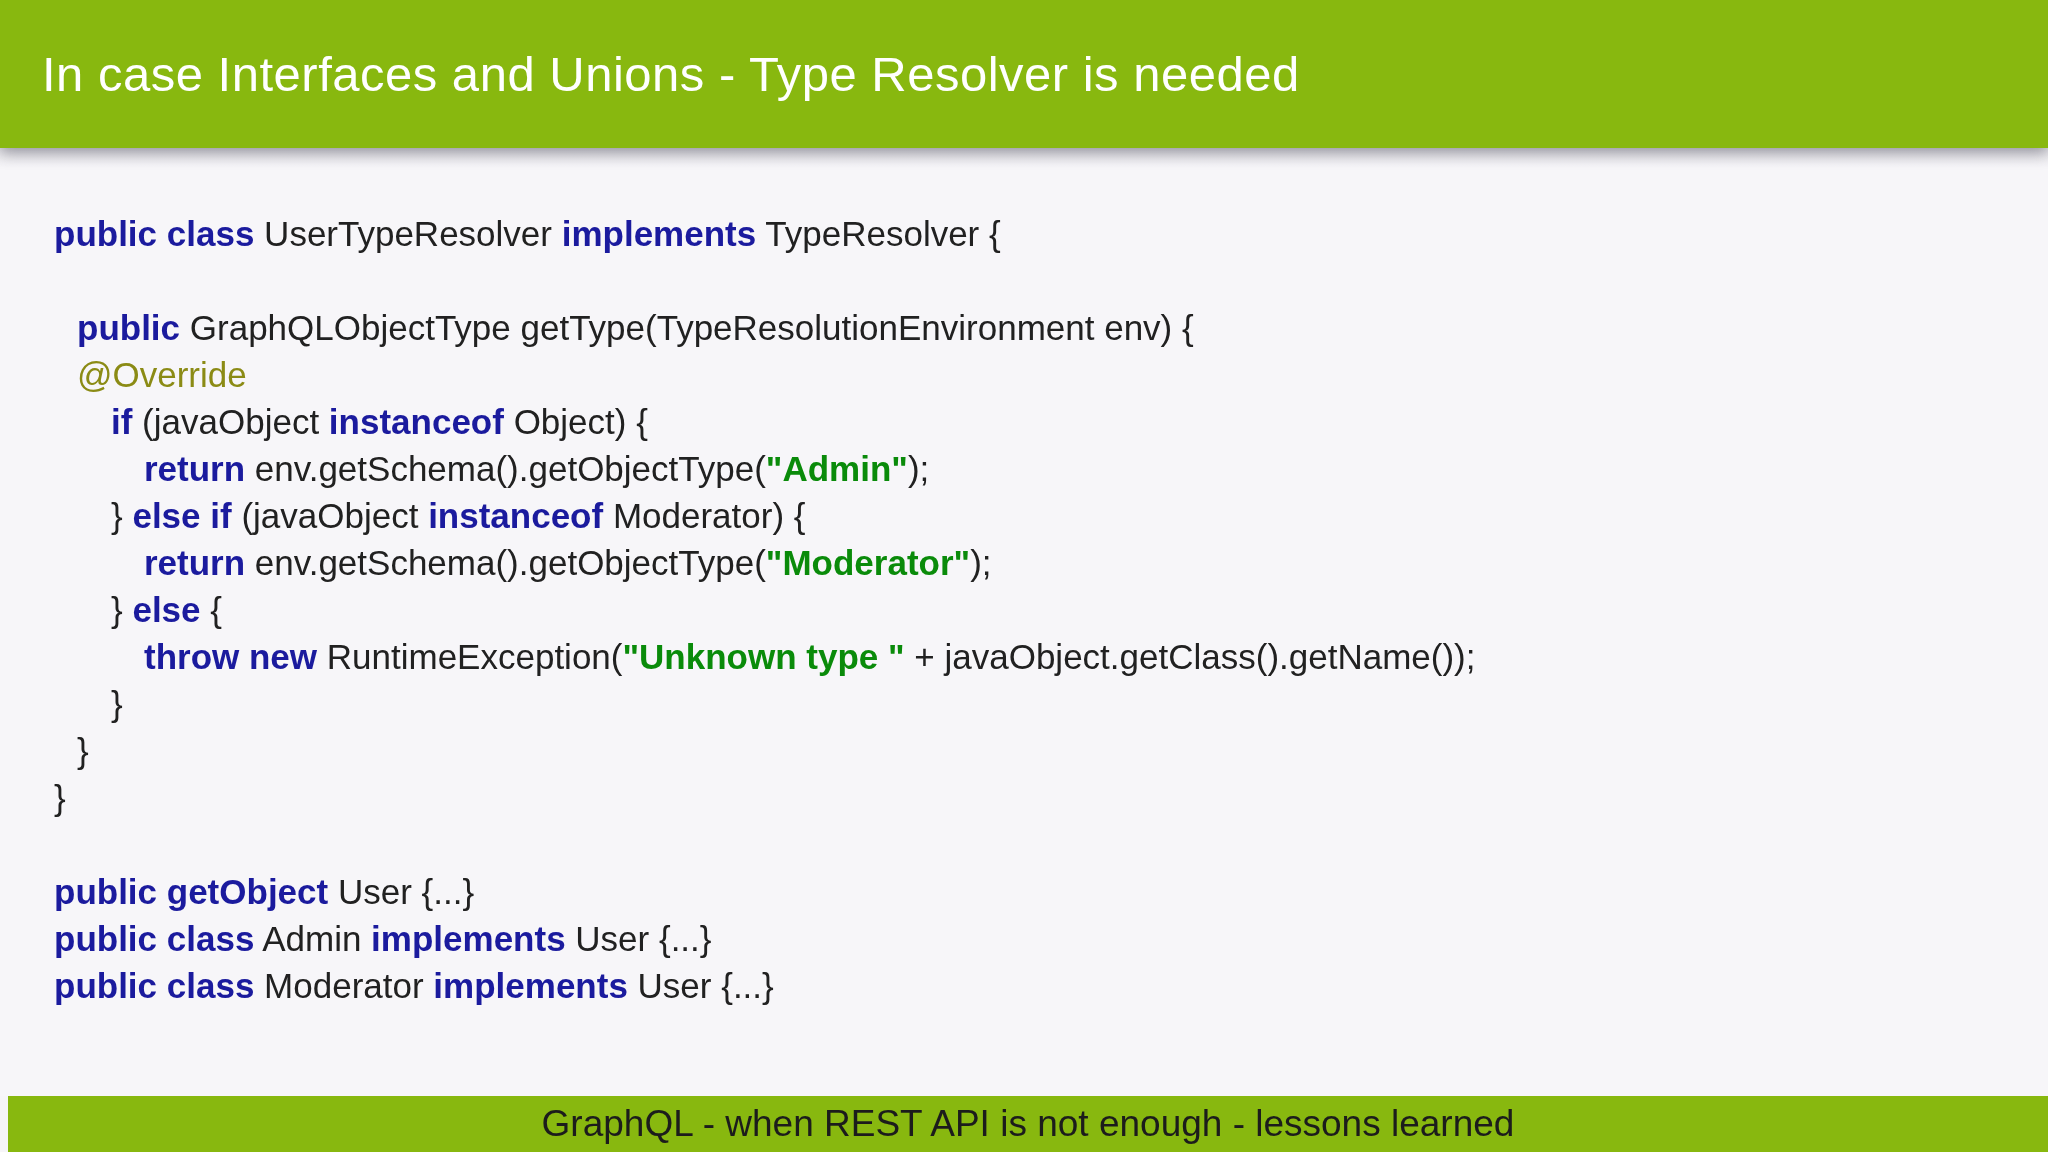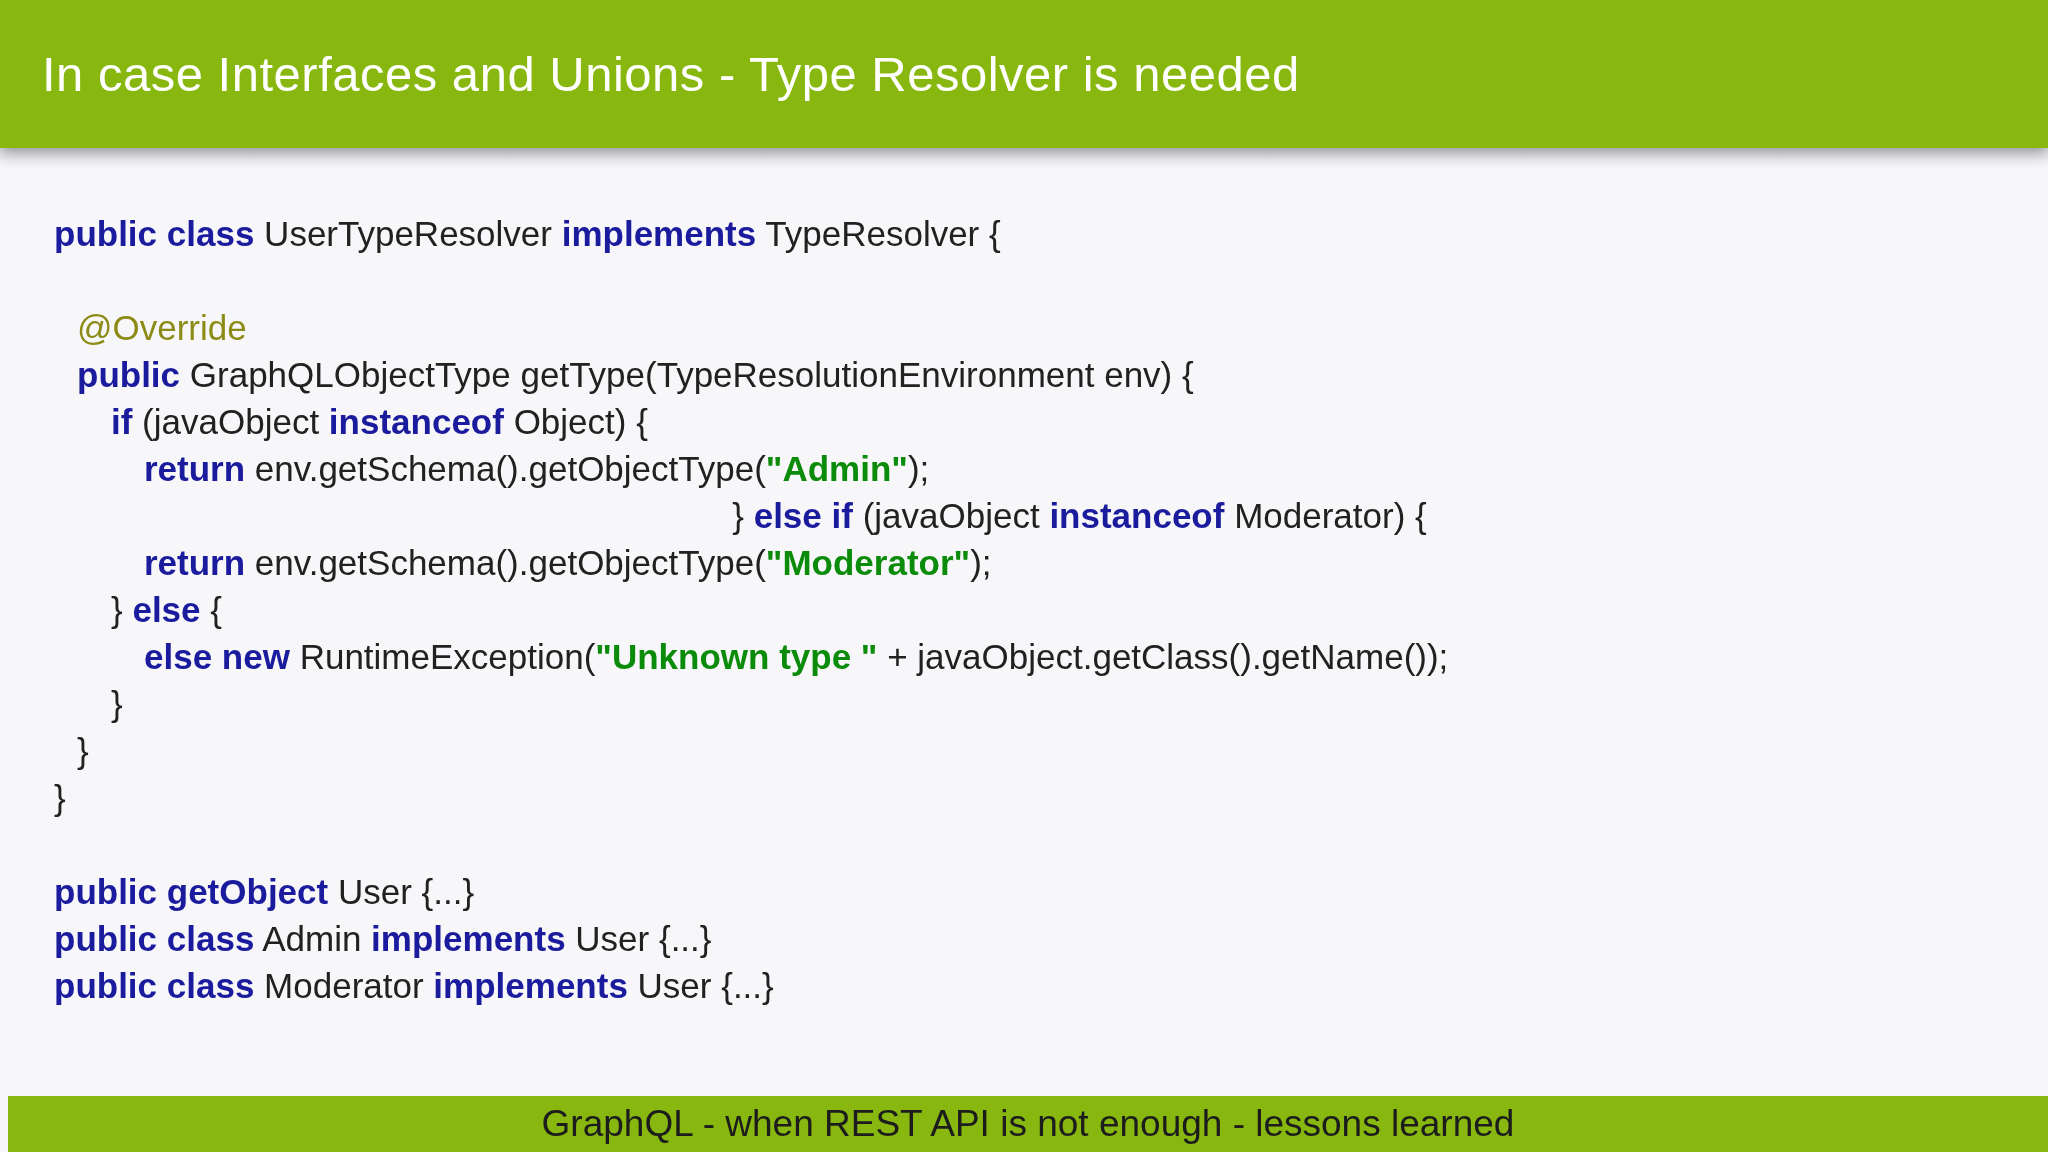--- a/index.html
+++ b/index.html
@@ -84,28 +84,28 @@
 <div class="slide">
 
   <header class="slide-header">
     <h1 class="slide-title">In case Interfaces and Unions - Type Resolver is needed</h1>
   </header>
 
   <main class="code-area">
     <div>
         <div class="code-line" style="padding-left: 0px;"><span class="tok tok-kw">public class</span><span class="tok tok-pl"> UserTypeResolver </span><span class="tok tok-kw">implements</span><span class="tok tok-pl"> TypeResolver {</span></div>
         <div class="code-line" style="padding-left: 0px;">&nbsp;</div>
+        <div class="code-line" style="padding-left: 23px;"><span class="tok tok-kw">public</span><span class="tok tok-pl"> GraphQLObjectType getType(TypeResolutionEnvironment env) {</span></div>
         <div class="code-line" style="padding-left: 23px;"><span class="tok tok-an">@Override</span></div>
-        <div class="code-line" style="padding-left: 23px;"><span class="tok tok-kw">public</span><span class="tok tok-pl"> GraphQLObjectType getType(TypeResolutionEnvironment env) {</span></div>
         <div class="code-line" style="padding-left: 57px;"><span class="tok tok-kw">if</span><span class="tok tok-pl"> (javaObject </span><span class="tok tok-kw">instanceof</span><span class="tok tok-pl"> Object) {</span></div>
         <div class="code-line" style="padding-left: 90px;"><span class="tok tok-kw">return</span><span class="tok tok-pl"> env.getSchema().getObjectType(</span><span class="tok tok-st">"Admin"</span><span class="tok tok-pl">);</span></div>
-        <div class="code-line" style="padding-left: 57px; text-align: center;"><span class="tok tok-pl">} </span><span class="tok tok-kw">else if</span><span class="tok tok-pl"> (javaObject </span><span class="tok tok-kw">instanceof</span><span class="tok tok-pl"> Moderator) {</span></div>
+        <div class="code-line" style="padding-left: 57px;"><span class="tok tok-pl">} </span><span class="tok tok-kw">else if</span><span class="tok tok-pl"> (javaObject </span><span class="tok tok-kw">instanceof</span><span class="tok tok-pl"> Moderator) {</span></div>
         <div class="code-line" style="padding-left: 90px;"><span class="tok tok-kw">return</span><span class="tok tok-pl"> env.getSchema().getObjectType(</span><span class="tok tok-st">"Moderator"</span><span class="tok tok-pl">);</span></div>
         <div class="code-line" style="padding-left: 57px;"><span class="tok tok-pl">} </span><span class="tok tok-kw">else</span><span class="tok tok-pl"> {</span></div>
-        <div class="code-line" style="padding-left: 90px;"><span class="tok tok-kw">else new</span><span class="tok tok-pl"> RuntimeException(</span><span class="tok tok-st">"Unknown type "</span><span class="tok tok-pl"> + javaObject.getClass().getName());</span></div>
+        <div class="code-line" style="padding-left: 90px;"><span class="tok tok-kw">throw new</span><span class="tok tok-pl"> RuntimeException(</span><span class="tok tok-st">"Unknown type "</span><span class="tok tok-pl"> + javaObject.getClass().getName());</span></div>
         <div class="code-line" style="padding-left: 57px;"><span class="tok tok-pl">}</span></div>
         <div class="code-line" style="padding-left: 23px;"><span class="tok tok-pl">}</span></div>
         <div class="code-line" style="padding-left: 0px;"><span class="tok tok-pl">}</span></div>
         <div class="code-line" style="padding-left: 0px;">&nbsp;</div>
         <div class="code-line" style="padding-left: 0px;"><span class="tok tok-kw">public getObject</span><span class="tok tok-pl"> User {...}</span></div>
         <div class="code-line" style="padding-left: 0px;"><span class="tok tok-kw">public class</span><span class="tok tok-pl"> Admin </span><span class="tok tok-kw">implements</span><span class="tok tok-pl"> User {...}</span></div>
         <div class="code-line" style="padding-left: 0px;"><span class="tok tok-kw">public class</span><span class="tok tok-pl"> Moderator </span><span class="tok tok-kw">implements</span><span class="tok tok-pl"> User {...}</span></div>
       </div>
   </main>
 

